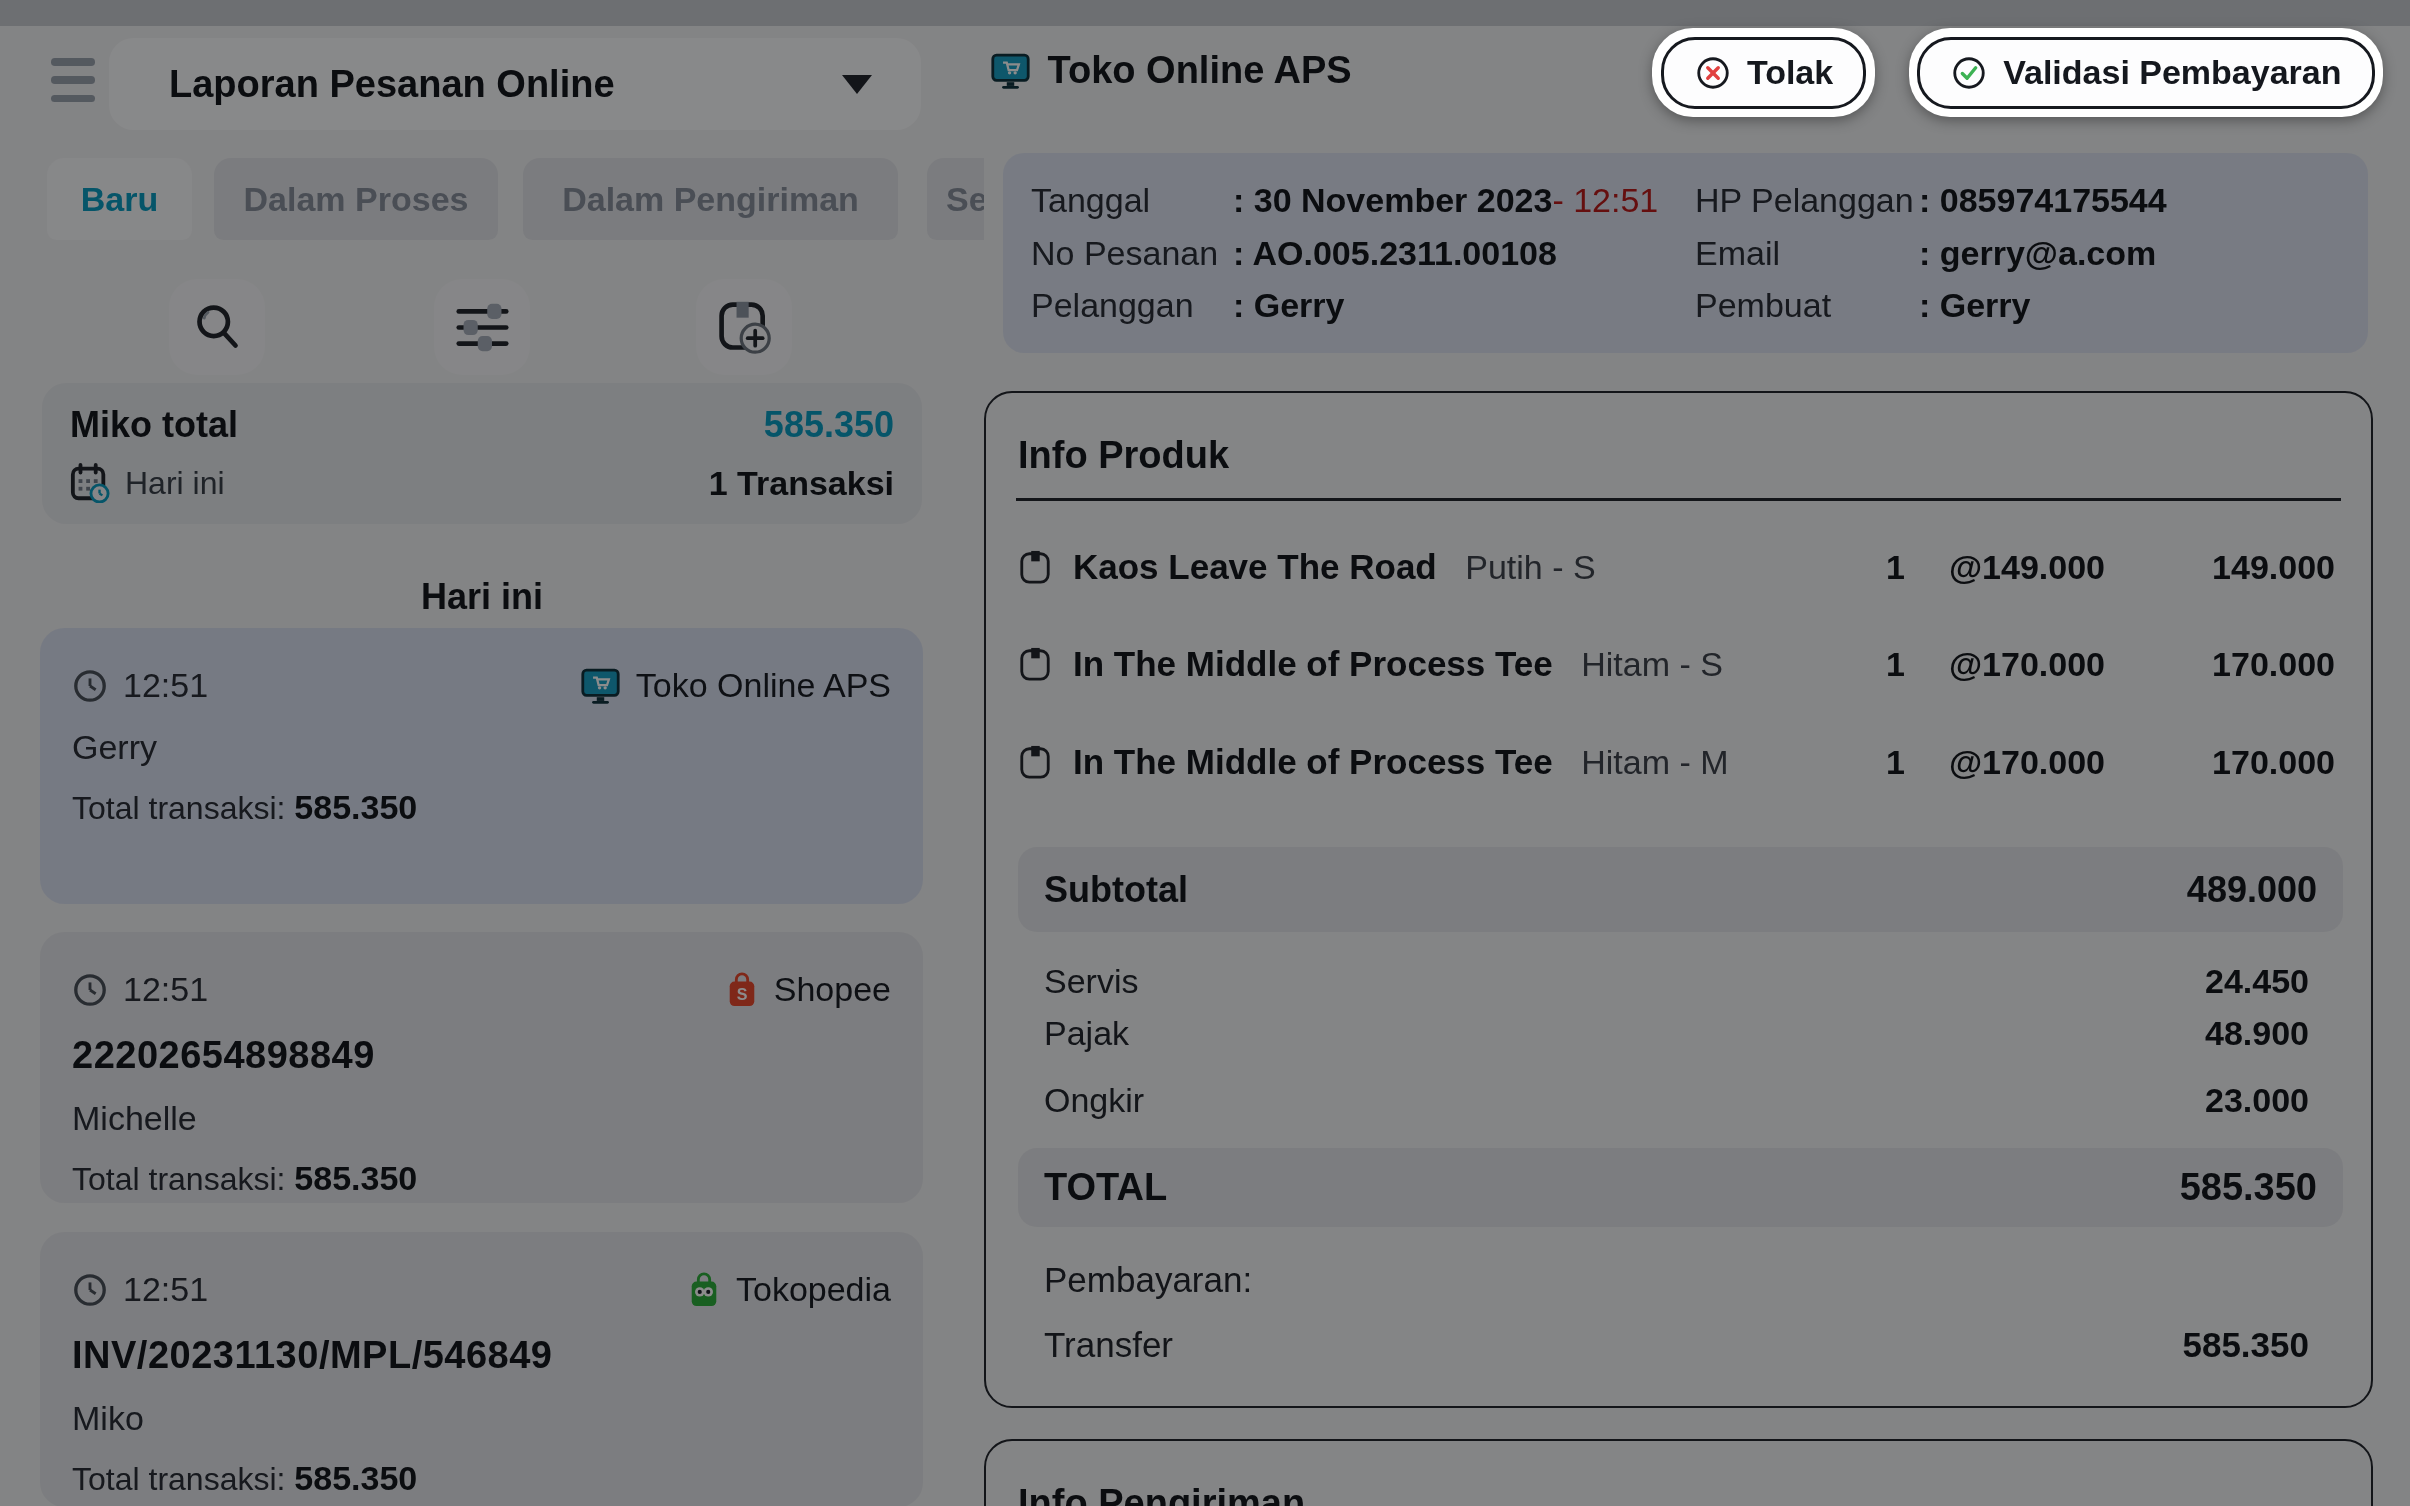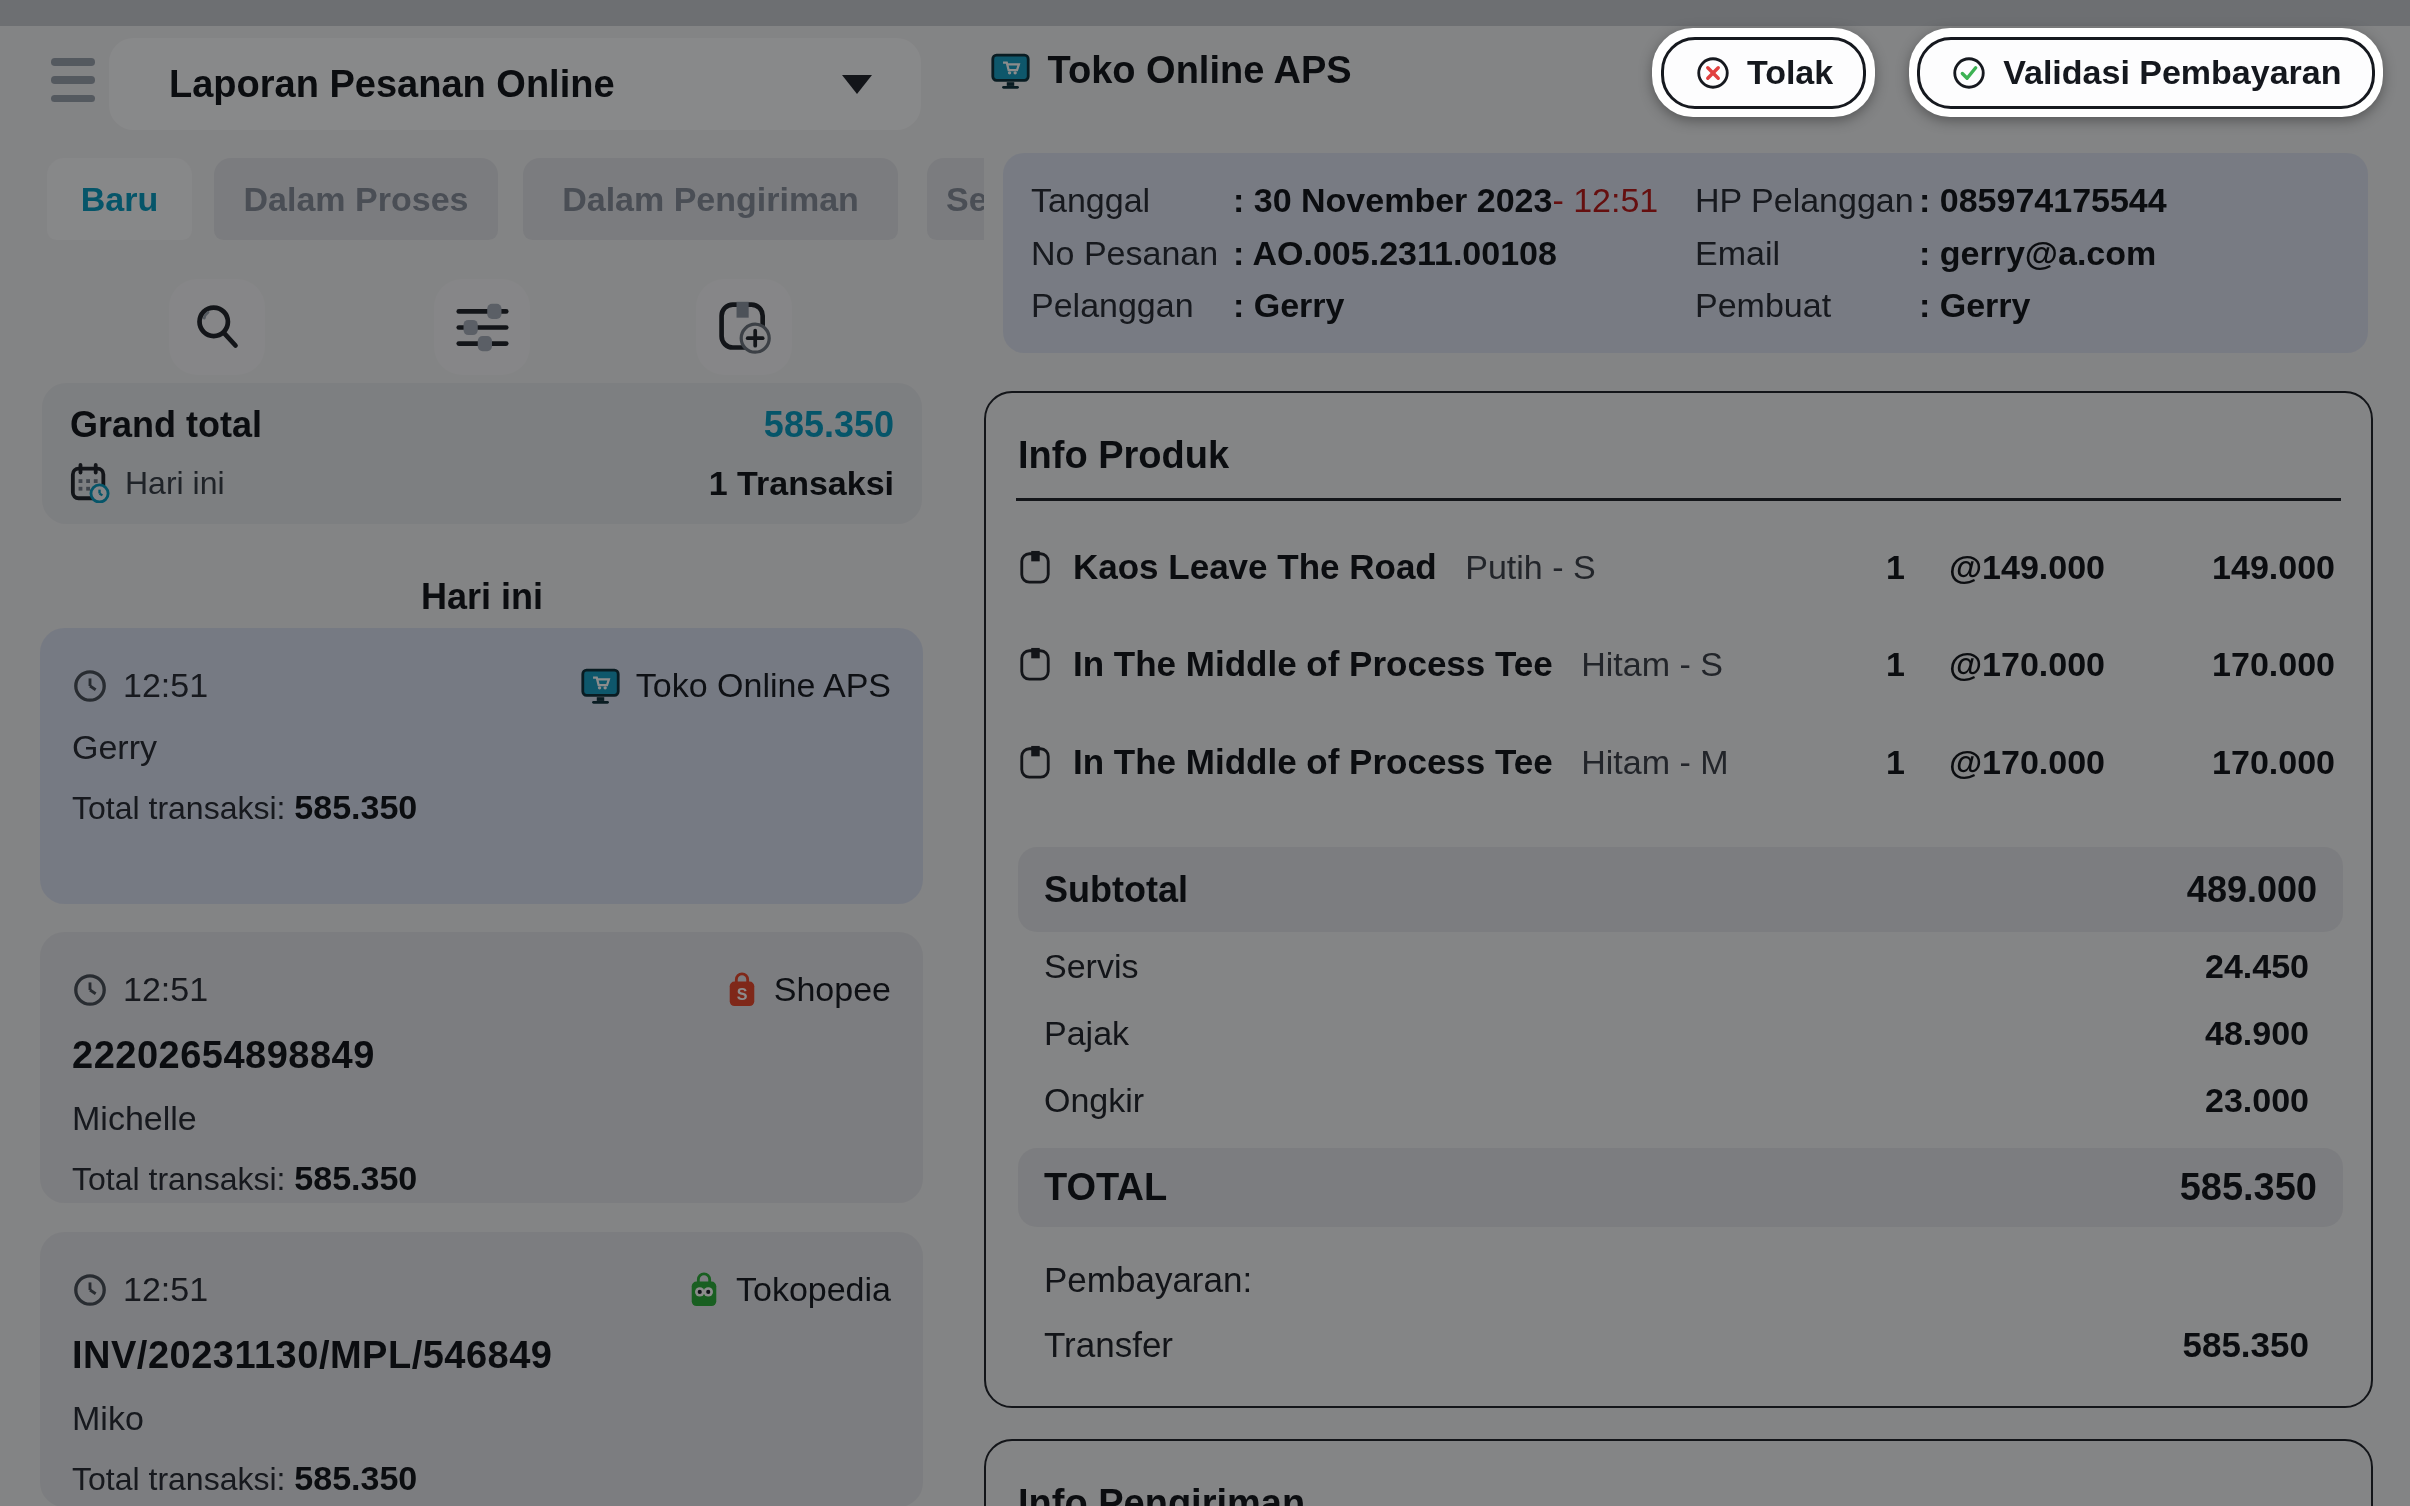--- a/index.html
+++ b/index.html
@@ -76,21 +76,21 @@
   .prod-qty { width:40px; text-align:right; font-size:34px; font-weight:bold; }
   .prod-price { width:200px; text-align:right; font-size:34px; font-weight:bold; }
   .prod-total { width:230px; text-align:right; font-size:34px; font-weight:bold; }
 
   .band { position:absolute; left:32px; width:1325px; border-radius:19px; background:#E2E4E9; display:flex; align-items:center; justify-content:space-between; padding:0 26px; }
   .band-subtotal { top:454px; height:85px; font-size:36px; font-weight:bold; }
   .band-total { top:755px; height:79px; font-size:38px; font-weight:bold; }
   .fee-row { position:absolute; left:58px; right:62px; display:flex; justify-content:space-between; font-size:34px; }
   .fee-row .fee-label { color:#23272E; }
   .fee-row b { font-size:34px; }
-  .fr1 { top:554px; } .fr2 { top:621px; } .fr3 { top:688px; }
+  .fr1 { top:569px; } .fr2 { top:621px; } .fr3 { top:688px; }
   .pay-label { position:absolute; left:58px; top:867px; font-size:35px; color:#23272E; }
   .pay-row { position:absolute; left:58px; right:62px; top:932px; display:flex; justify-content:space-between; font-size:35px; color:#23272E; }
   .pay-row b { color:#15181E; }
 
   .shipping-card { left:0; top:1439px; width:1389px; height:301px; border-radius:28px; border:2.8px solid #23272E; background:#F1F2F4; }
 
   
   .dim-overlay { left:0; top:0; width:2411px; height:1507px; background:rgba(0,0,0,0.45); z-index:50; }
   .action-buttons { top:28px; right:28px; display:flex; gap:34px; z-index:60; }
   .halo { background:#FFFFFF; border-radius:41px; padding:8.5px; box-shadow:0 3.8px 13px rgba(0,0,0,0.35); }
@@ -153,21 +153,21 @@
         <rect x="6" y="6" width="44" height="46" rx="12" fill="none" stroke="#23272E" stroke-width="5"></rect>
         <rect x="22" y="3" width="13" height="17" fill="#8D95A3"></rect>
         <circle cx="42" cy="42" r="15" fill="#F4F5F7" stroke="#6E7680" stroke-width="3.5"></circle>
         <line x1="42" y1="34" x2="42" y2="50" stroke="#23272E" stroke-width="4" stroke-linecap="round"></line>
         <line x1="34" y1="42" x2="50" y2="42" stroke="#23272E" stroke-width="4" stroke-linecap="round"></line>
       </svg>
     </div>
 
     <div class="abs grand-card">
       <div class="grand-row">
-        <span class="grand-label">Grand total</span>
+        <span class="grand-label">Miko total</span>
         <span class="grand-value">585.350</span>
       </div>
       <div class="grand-row">
         <span class="period">
           <svg width="40" height="40" viewBox="0 0 42 42">
             <rect x="3" y="6" width="32" height="31" rx="6" fill="none" stroke="#23272E" stroke-width="4"></rect>
             <line x1="11" y1="2" x2="11" y2="10" stroke="#23272E" stroke-width="4" stroke-linecap="round"></line>
             <line x1="27" y1="2" x2="27" y2="10" stroke="#23272E" stroke-width="4" stroke-linecap="round"></line>
             <rect x="9" y="17" width="4" height="4" fill="#767E8A"></rect>
               <rect x="17" y="17" width="4" height="4" fill="#767E8A"></rect>

